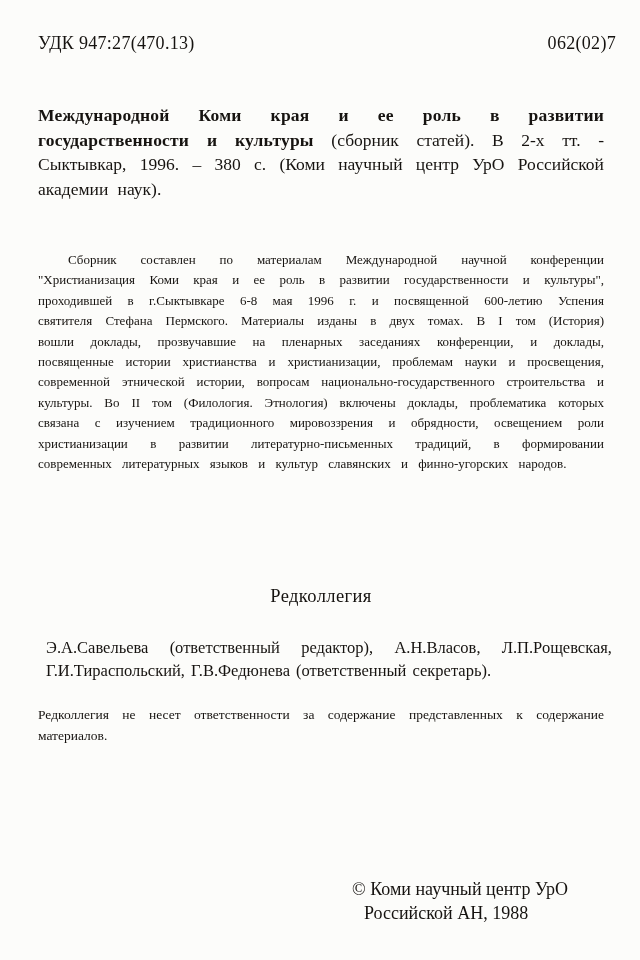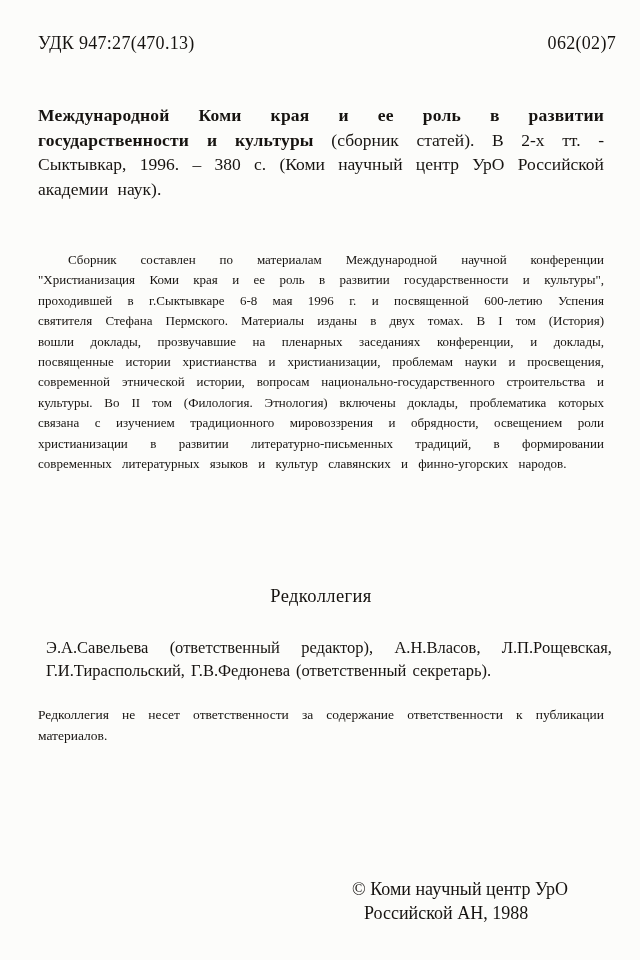--- a/index.html
+++ b/index.html
@@ -114,20 +114,20 @@
   </div>
 
   <p class="title"><b>Международной Коми края и ее роль в развитии государственности и культуры</b><span> (сборник статей). В 2-х тт. - Сыктывкар, 1996. – 380 с. (Коми научный центр УрО Российской академии наук).</span></p>
 
   <p class="abstract">Сборник составлен по материалам Международной научной конференции "Христианизация Коми края и ее роль в развитии государственности и культуры", проходившей в г.Сыктывкаре 6-8 мая 1996 г. и посвященной 600-летию Успения святителя Стефана Пермского. Материалы изданы в двух томах. В I том (История) вошли доклады, прозвучавшие на пленарных заседаниях конференции, и доклады, посвященные истории христианства и христианизации, проблемам науки и просвещения, современной этнической истории, вопросам национально-государственного строительства и культуры. Во II том (Филология. Этнология) включены доклады, проблематика которых связана с изучением традиционного мировоззрения и обрядности, освещением роли христианизации в развитии литературно-письменных традиций, в формировании современных литературных языков и культур славянских и финно-угорских народов.</p>
 
   <h3 class="editorial-heading">Редколлегия</h3>
 
   <p class="editorial">Э.А.Савельева (ответственный редактор), А.Н.Власов, Л.П.Рощевская, Г.И.Тираспольский, Г.В.Федюнева (ответственный секретарь).</p>
 
-  <p class="disclaimer">Редколлегия не несет ответственности за содержание ответственности к публикации материалов.</p>
+  <p class="disclaimer">Редколлегия не несет ответственности за содержание представленных к содержание материалов.</p>
 
   <div class="copyright">
     <div class="line1">© Коми научный центр УрО</div>
     <div class="line2">Российской АН, 1988</div>
   </div>
 
 </div>
 
 </body></html>

